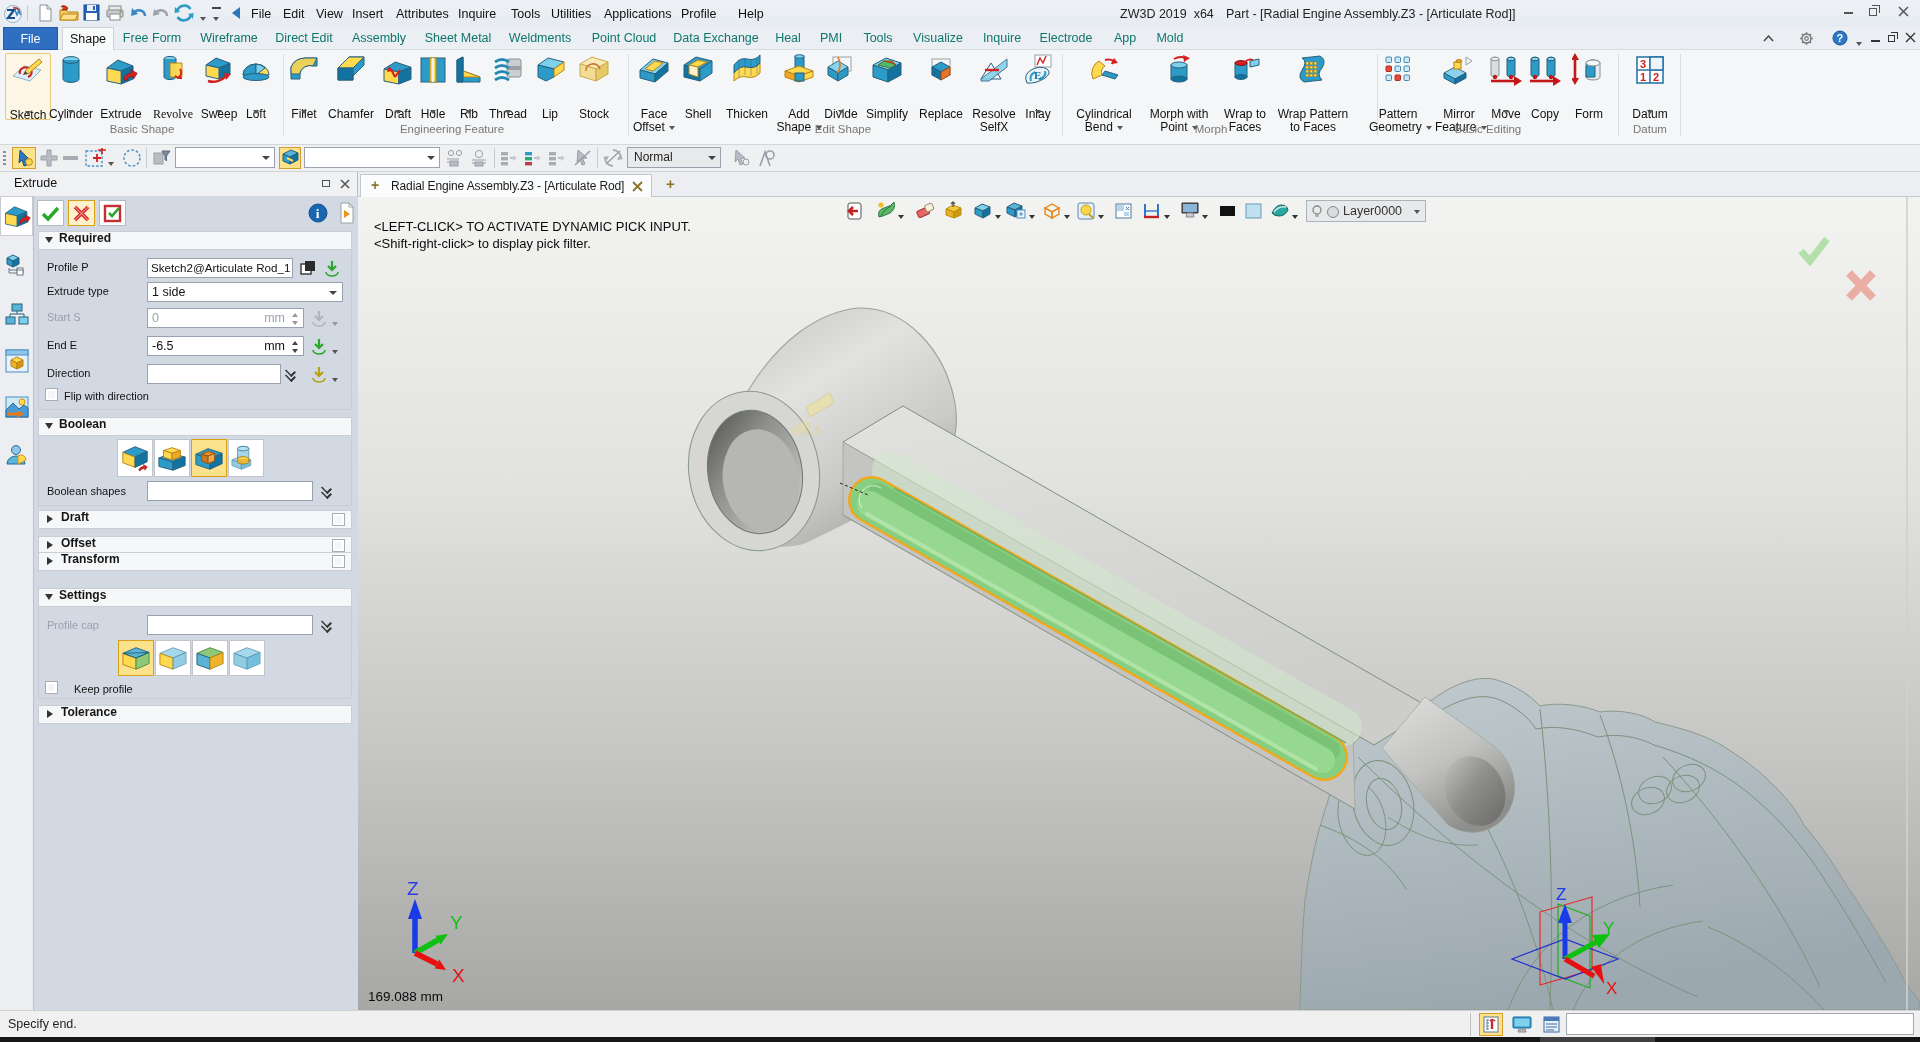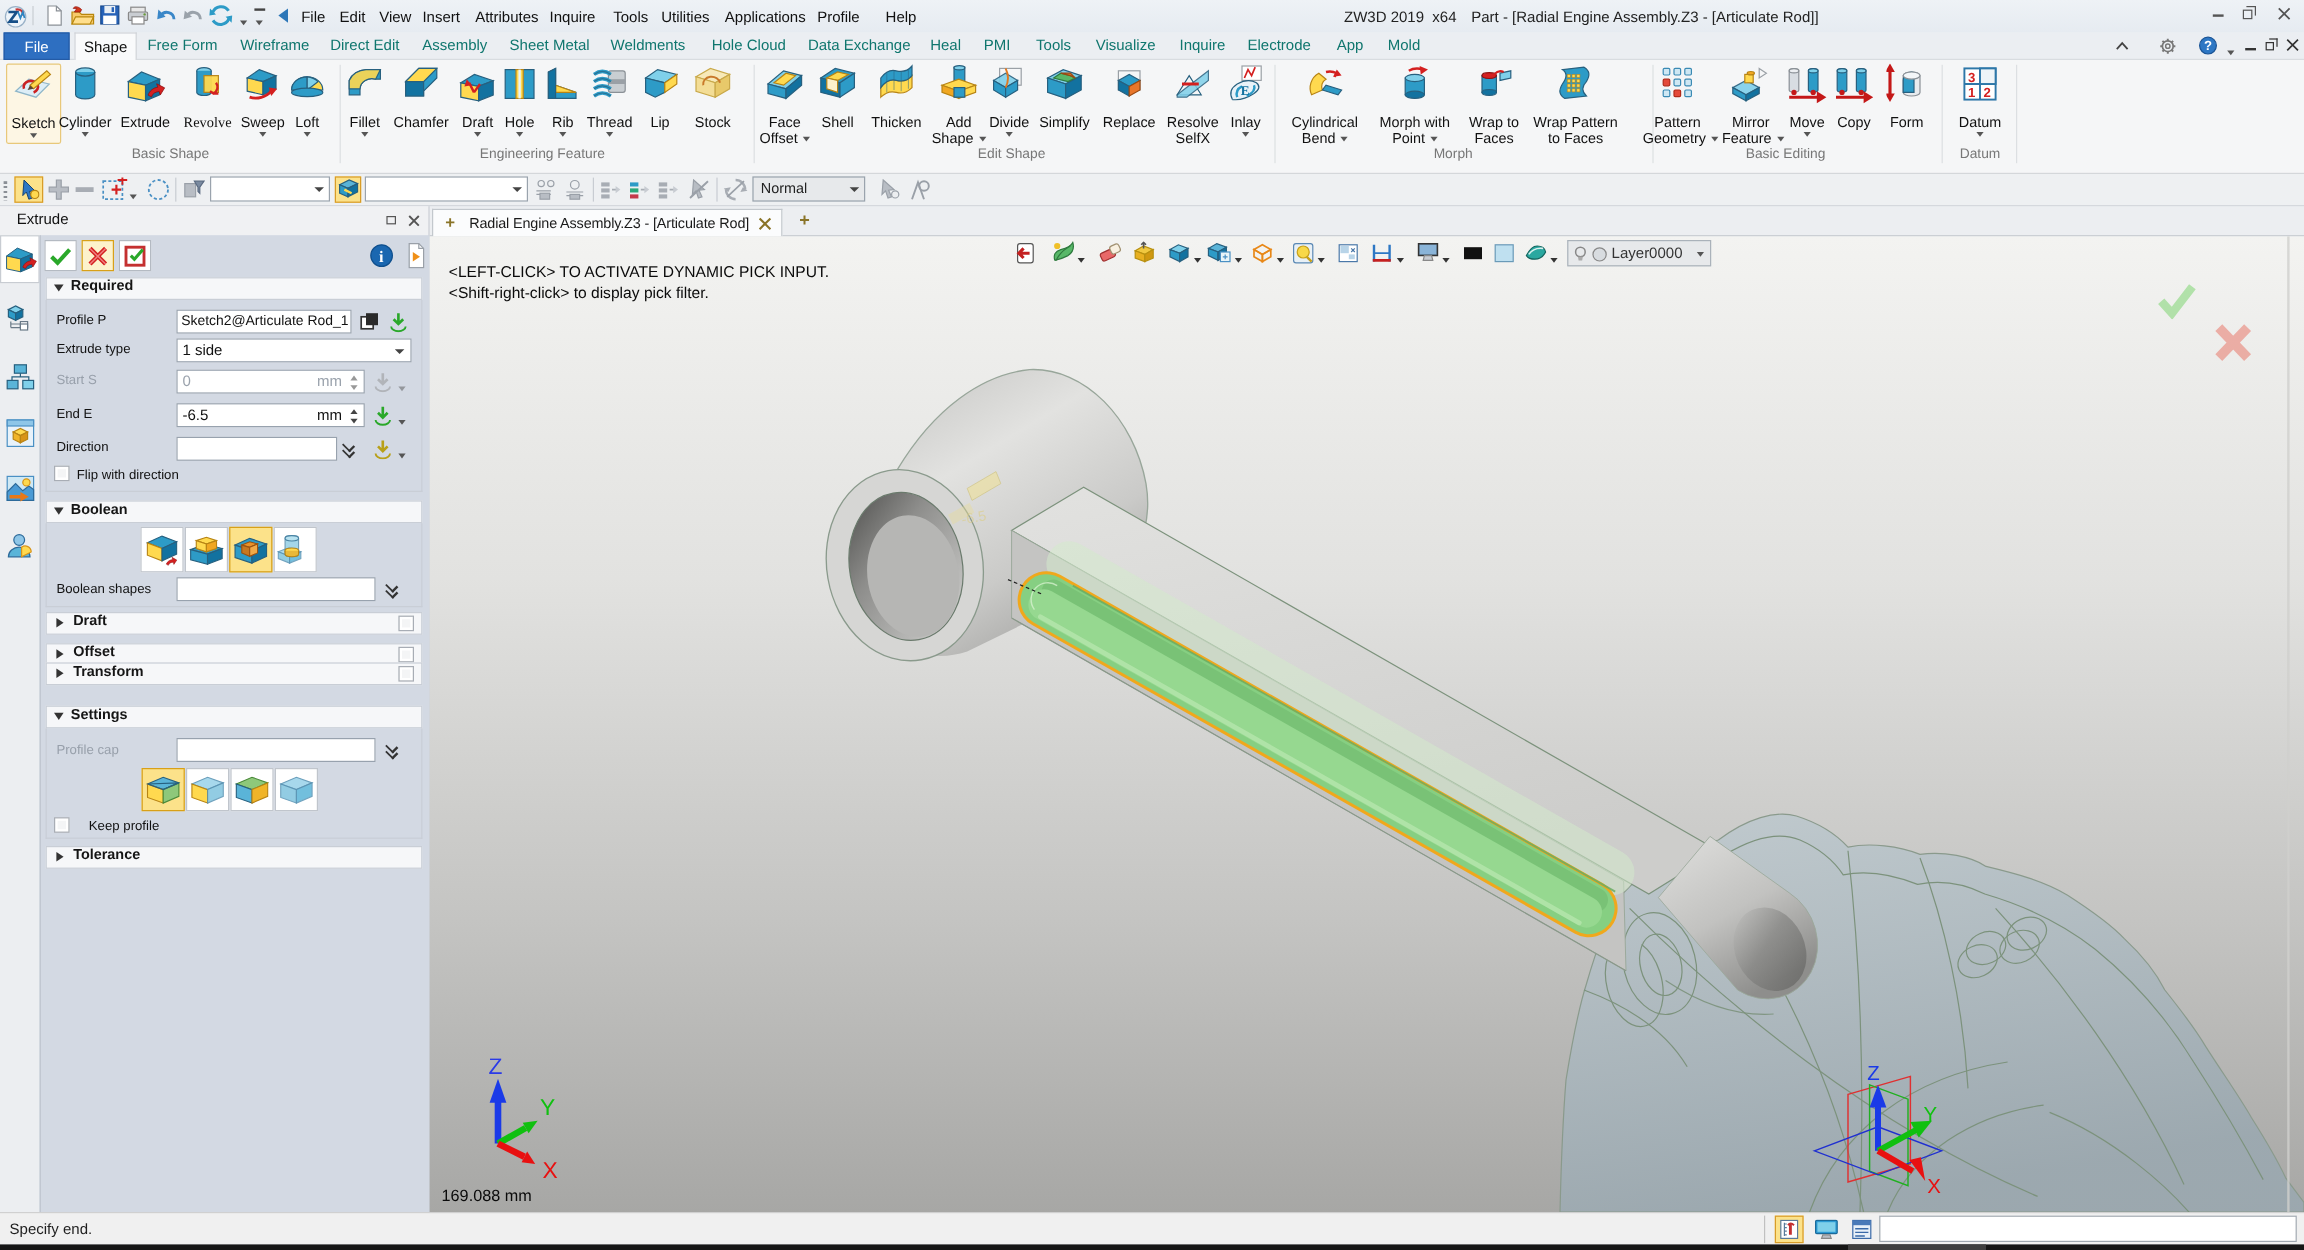--- a/index.html
+++ b/index.html
@@ -11,21 +11,21 @@
 #tabrow{left:0;top:27px;width:1920px;height:23px;background:#ebeef2;border-bottom:1px solid #d8dce0;}
 .rtab{position:absolute;top:0;height:23px;line-height:23px;font-size:12.5px;color:#0f766e;text-align:center;white-space:nowrap;}
 #tab-file{background:#2e6fc1;color:#fff;border:1px solid #245ba6;}
 #tab-shape{background:#f9fafb;border:1px solid #cfd3d8;border-bottom:none;color:#111;}
 
 #ribbon{left:0;top:50px;width:1920px;height:95px;background:#f5f6f7;border-bottom:1px solid #d4d7da;}
 .rgroup-label{position:absolute;top:73px;font-size:11.5px;color:#777;text-align:center;}
 .rsep{position:absolute;top:4px;height:82px;width:1px;background:#dcdfe2;}
 .ritem{position:absolute;top:3px;text-align:center;font-size:12px;color:#111;}
 .ritem .ic{display:block;margin:0 auto;}
-.ritem .lb{display:block;margin-top:8px;line-height:15px;white-space:pre;}
+.ritem .lb{display:block;margin-top:20px;line-height:15px;white-space:pre;}
 .darr{display:inline-block;width:0;height:0;border-left:3.5px solid transparent;border-right:3.5px solid transparent;border-top:4px solid #555;vertical-align:middle;margin-left:1px;}
 .darr2{position:absolute;left:50%;transform:translateX(-50%);width:0;height:0;border-left:3.5px solid transparent;border-right:3.5px solid transparent;border-top:4px solid #555;}
 
 #toolrow{left:0;top:145px;width:1920px;height:27px;background:#eef0f2;border-bottom:1px solid #cfd3d7;}
 .combo{position:absolute;top:2px;height:21px;background:#fff;border:1px solid #9aa3ad;}
 .combo .ca{position:absolute;right:4px;top:8px;width:0;height:0;border-left:4px solid transparent;border-right:4px solid transparent;border-top:4.5px solid #444;}
 .tico{position:absolute;top:3px;}
 
 #panel{left:0;top:172px;width:358px;height:838px;background:#eceef1;border-right:1px solid #b6bcc4;}
 #panelhead{position:absolute;left:0;top:0;width:100%;height:24px;background:#f0f1f3;font-size:12.5px;color:#111;}
@@ -128,21 +128,21 @@
   </div>
 <div id="tabrow" class="abs">
     <div class="rtab" id="tab-file" style="left:3px;width:55px">File</div>
     <div class="rtab" id="tab-shape" style="left:62px;width:52px">Shape</div>
     <div class="rtab" style="left:152px;transform:translateX(-50%)">Free Form</div>
     <div class="rtab" style="left:229px;transform:translateX(-50%)">Wireframe</div>
     <div class="rtab" style="left:304px;transform:translateX(-50%)">Direct Edit</div>
     <div class="rtab" style="left:379px;transform:translateX(-50%)">Assembly</div>
     <div class="rtab" style="left:458px;transform:translateX(-50%)">Sheet Metal</div>
     <div class="rtab" style="left:540px;transform:translateX(-50%)">Weldments</div>
-    <div class="rtab" style="left:624px;transform:translateX(-50%)">Hole Cloud</div>
+    <div class="rtab" style="left:624px;transform:translateX(-50%)">Point Cloud</div>
     <div class="rtab" style="left:716px;transform:translateX(-50%)">Data Exchange</div>
     <div class="rtab" style="left:788px;transform:translateX(-50%)">Heal</div>
     <div class="rtab" style="left:831px;transform:translateX(-50%)">PMI</div>
     <div class="rtab" style="left:878px;transform:translateX(-50%)">Tools</div>
     <div class="rtab" style="left:938px;transform:translateX(-50%)">Visualize</div>
     <div class="rtab" style="left:1002px;transform:translateX(-50%)">Inquire</div>
     <div class="rtab" style="left:1066px;transform:translateX(-50%)">Electrode</div>
     <div class="rtab" style="left:1125px;transform:translateX(-50%)">App</div>
     <div class="rtab" style="left:1170px;transform:translateX(-50%)">Mold</div>
     <svg class="abs" style="left:1762px;top:5px" width="13" height="13" viewBox="0 0 13 13">

